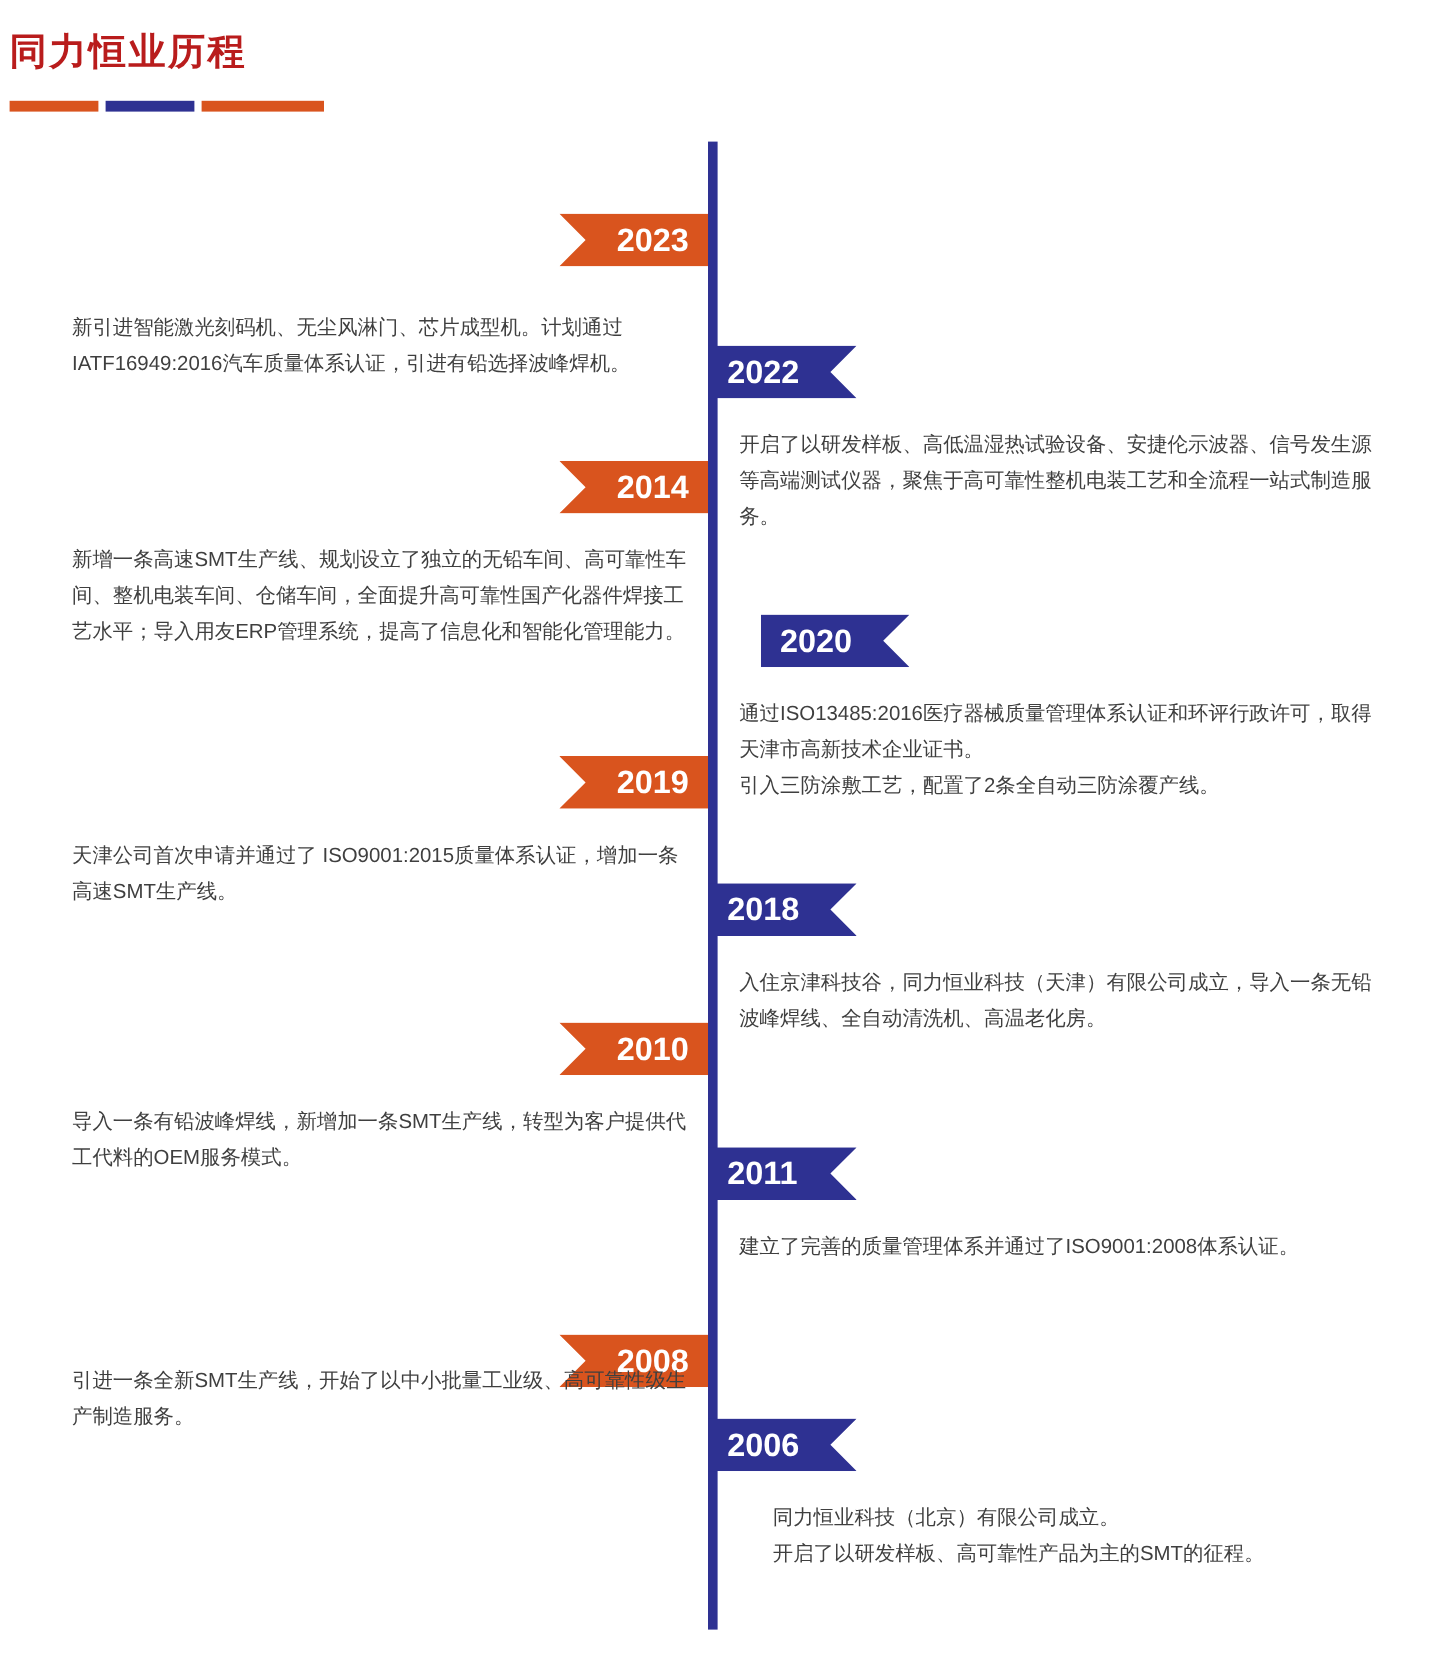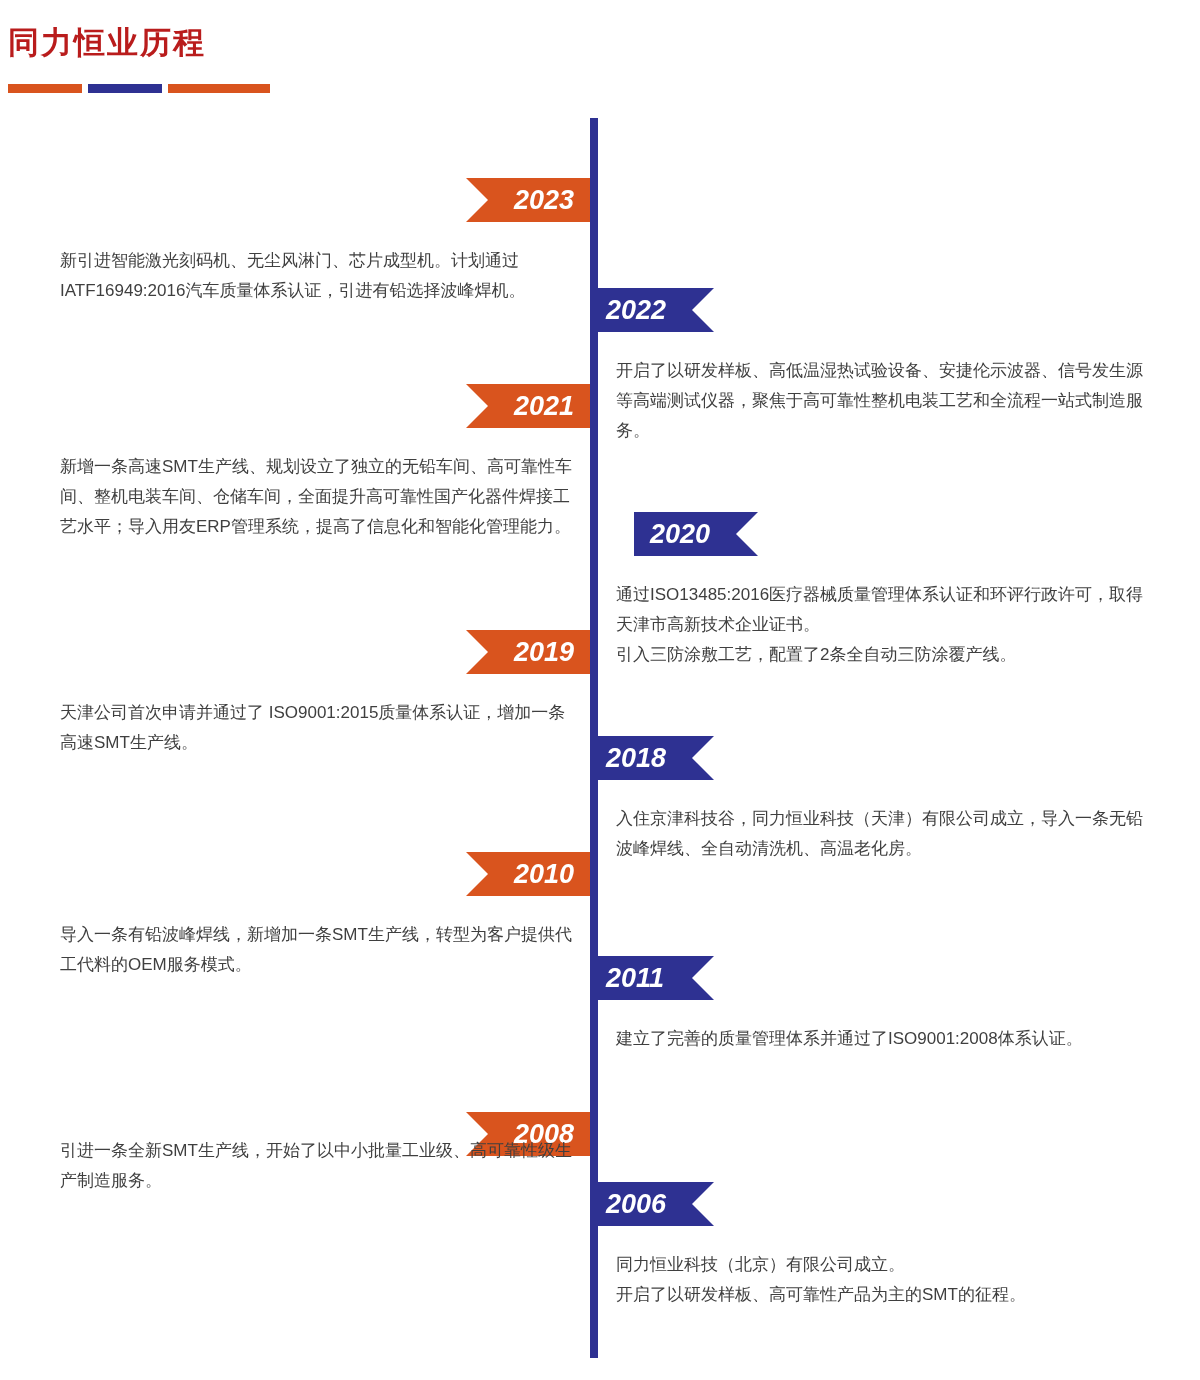--- a/index.html
+++ b/index.html
@@ -58,21 +58,20 @@
     position: absolute;
   }
   .year-tag {
     position: absolute;
     height: 44px;
     line-height: 44px;
     font-size: 27px;
     font-weight: bold;
     color: #ffffff;
     box-sizing: border-box;
-    font-style: italic;
   }
   
   .left .year-tag {
     right: 0;
     width: 124px;
     background: #d9541e;
     text-align: right;
     padding-right: 16px;
     clip-path: polygon(0 0, 100% 0, 100% 100%, 0 100%, 22px 50%);
   }
@@ -109,30 +108,30 @@
 <div class="title-rules">
   <div class="rule-seg rule-a"></div>
   <div class="rule-seg rule-b"></div>
   <div class="rule-seg rule-c"></div>
 </div>
 
 <div class="axis"></div>
 
 <div class="entry left" style="left:0; top:178px; width:590px;">
   <div class="year-tag" style="top:0;">2023</div>
-  <div class="entry-text" style="top:68px;margin-left:34px;">新引进智能激光刻码机、无尘风淋门、芯片成型机。计划通过IATF16949:2016汽车质量体系认证，引进有铅选择波峰焊机。</div>
+  <div class="entry-text" style="top:80px;margin-left:34px;">新引进智能激光刻码机、无尘风淋门、芯片成型机。计划通过IATF16949:2016汽车质量体系认证，引进有铅选择波峰焊机。</div>
 </div>
 
 <div class="entry right" style="left:590px; top:288px; width:610px;">
   <div class="year-tag" style="top:0;">2022</div>
   <div class="entry-text" style="top:68px;">开启了以研发样板、高低温湿热试验设备、安捷伦示波器、信号发生源等高端测试仪器，聚焦于高可靠性整机电装工艺和全流程一站式制造服务。</div>
 </div>
 
 <div class="entry left" style="left:0; top:384px; width:590px;">
-  <div class="year-tag" style="top:0;">2021</div>
+  <div class="year-tag" style="top:0;">2014</div>
   <div class="entry-text" style="top:68px;">新增一条高速SMT生产线、规划设立了独立的无铅车间、高可靠性车间、整机电装车间、仓储车间，全面提升高可靠性国产化器件焊接工艺水平；导入用友ERP管理系统，提高了信息化和智能化管理能力。</div>
 </div>
 
 <div class="entry right" style="left:590px; top:512px; width:610px;">
   <div class="year-tag" style="top:0;margin-left:44px;">2020</div>
   <div class="entry-text" style="top:68px;">通过ISO13485:2016医疗器械质量管理体系认证和环评行政许可，取得天津市高新技术企业证书。
 引入三防涂敷工艺，配置了2条全自动三防涂覆产线。</div>
 </div>
 
 <div class="entry left" style="left:0; top:630px; width:590px;">
@@ -155,15 +154,15 @@
   <div class="entry-text" style="top:68px;">建立了完善的质量管理体系并通过了ISO9001:2008体系认证。</div>
 </div>
 
 <div class="entry left" style="left:0; top:1068px; width:590px;">
   <div class="year-tag" style="top:0;margin-top:44px;">2008</div>
   <div class="entry-text" style="top:68px;margin-left:33px;">引进一条全新SMT生产线，开始了以中小批量工业级、高可靠性级生产制造服务。</div>
 </div>
 
 <div class="entry right" style="left:590px; top:1182px; width:610px;">
   <div class="year-tag" style="top:0;">2006</div>
-  <div class="entry-text" style="top:68px;">同力恒业科技（北京）有限公司成立。
+  <div class="entry-text" style="top:68px;margin-left:28px;">同力恒业科技（北京）有限公司成立。
 开启了以研发样板、高可靠性产品为主的SMT的征程。</div>
 </div>
 
 </body></html>

